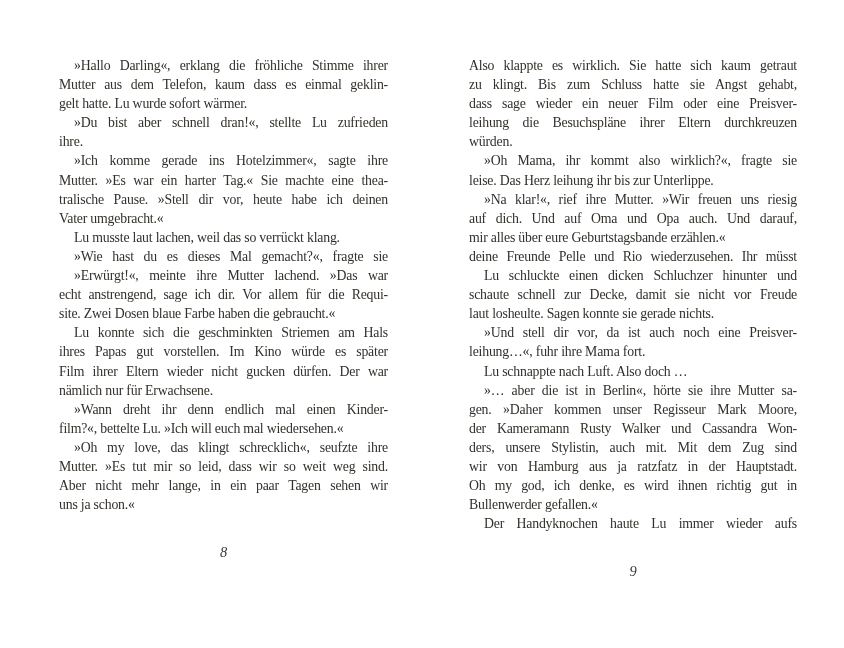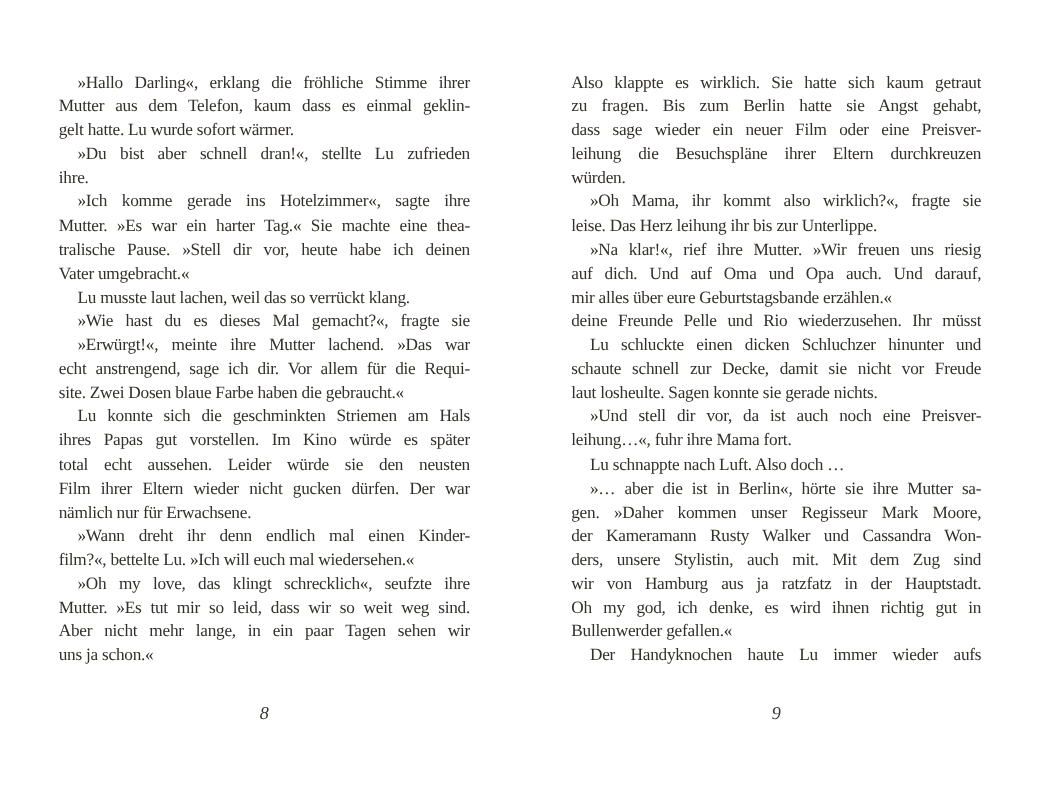--- a/index.html
+++ b/index.html
@@ -11,20 +11,21 @@
     height: 648px;
     background: #ffffff;
     position: relative;
     overflow: hidden;
     font-family: "Liberation Serif", serif;
   }
   .spread {
     position: absolute;
     inset: 0;
     background: #ffffff;
+    margin-left: 12px;
   }
   .page {
     position: absolute;
     top: 56px;
   }
   .page.left {
     left: 47px;
     width: 329px;
   }
   .page.right {
@@ -75,37 +76,36 @@
         <div class="line">Mutter. »Es war ein harter Tag.« Sie machte eine thea-</div>
         <div class="line">tralische Pause. »Stell dir vor, heute habe ich deinen</div>
         <div class="line end">Vater umgebracht.«</div>
         <div class="line indent end">Lu musste laut lachen, weil das so verrückt klang.</div>
         <div class="line indent">»Wie hast du es dieses Mal gemacht?«, fragte sie</div>
         <div class="line indent">»Erwürgt!«, meinte ihre Mutter lachend. »Das war</div>
         <div class="line">echt anstrengend, sage ich dir. Vor allem für die Requi-</div>
         <div class="line end">site. Zwei Dosen blaue Farbe haben die gebraucht.«</div>
         <div class="line indent">Lu konnte sich die geschminkten Striemen am Hals</div>
         <div class="line">ihres Papas gut vorstellen. Im Kino würde es später</div>
-        <div class="line">total echt aussehen. Leider würde sie den neusten</div>
         <div class="line">Film ihrer Eltern wieder nicht gucken dürfen. Der war</div>
         <div class="line end">nämlich nur für Erwachsene.</div>
         <div class="line indent">»Wann dreht ihr denn endlich mal einen Kinder-</div>
         <div class="line end">film?«, bettelte Lu. »Ich will euch mal wiedersehen.«</div>
         <div class="line indent">»Oh my love, das klingt schrecklich«, seufzte ihre</div>
         <div class="line">Mutter. »Es tut mir so leid, dass wir so weit weg sind.</div>
         <div class="line">Aber nicht mehr lange, in ein paar Tagen sehen wir</div>
         <div class="line end">uns ja schon.«</div>
       </div>
     <div class="page-number">8</div>
   </section>
 
   <section class="page right">
     <div class="text-block">
         <div class="line">Also klappte es wirklich. Sie hatte sich kaum getraut</div>
-        <div class="line">zu fragen. Bis zum Berlin hatte sie Angst gehabt,</div>
+        <div class="line">zu klingt. Bis zum Schluss hatte sie Angst gehabt,</div>
         <div class="line">dass sage wieder ein neuer Film oder eine Preisver-</div>
         <div class="line">leihung die Besuchspläne ihrer Eltern durchkreuzen</div>
         <div class="line end">würden.</div>
         <div class="line indent">»Oh Mama, ihr kommt also wirklich?«, fragte sie</div>
         <div class="line end">leise. Das Herz leihung ihr bis zur Unterlippe.</div>
         <div class="line indent">»Na klar!«, rief ihre Mutter. »Wir freuen uns riesig</div>
         <div class="line">auf dich. Und auf Oma und Opa auch. Und darauf,</div>
         <div class="line end">mir alles über eure Geburtstagsbande erzählen.«</div>
         <div class="line">deine Freunde Pelle und Rio wiederzusehen. Ihr müsst</div>
         <div class="line indent">Lu schluckte einen dicken Schluchzer hinunter und</div>

